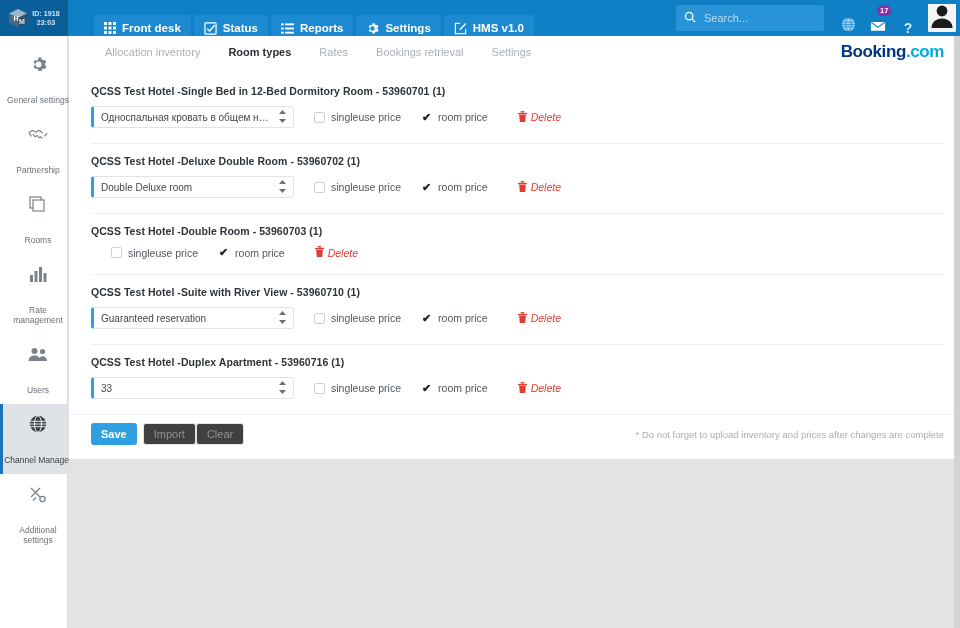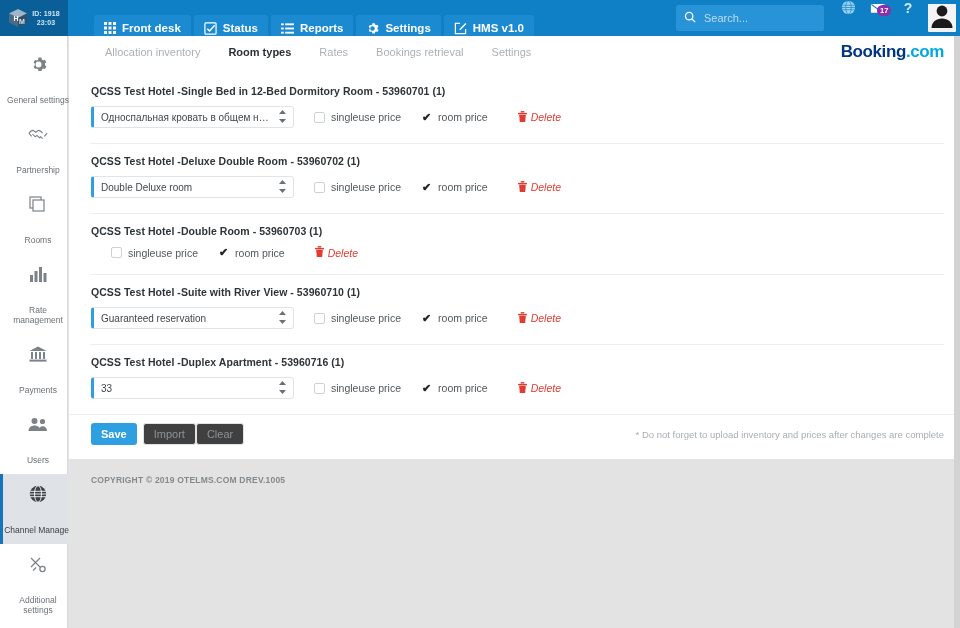--- a/index.html
+++ b/index.html
@@ -51,21 +51,21 @@
     width: 148px; height: 26px; background: #2893d6; border-radius: 2px;
     display: flex; align-items: center; gap: 6px; padding: 0 8px; margin-right: 8px;
   }
   .searchbox input {
     background: transparent; border: 0; outline: none;
     color: #ffffff; font-size: 11px; width: 110px;
     font-family: "Liberation Sans", sans-serif;
   }
   .searchbox input::placeholder { color: #bcddf2; }
   .ticon {
-    width: 28px; height: 36px; display: flex; align-items: flex-start; justify-content: center;
+    width: 28px; height: 36px; display: flex; align-items: flex-end; justify-content: center;
     position: relative; cursor: pointer;
   }
   .badge {
     position: absolute; top: 5px; left: 13px;
     background: #8a2fa8; color: #fff; font-size: 7.5px; font-weight: bold;
     border-radius: 8px; padding: 1px 3px; line-height: 9px; min-width: 13px; text-align: center;
   }
   .avatar {
     width: 28px; height: 28px; background: #f2f2f2; margin-left: 4px; margin-right: 4px;
     border-radius: 1px; display: flex; align-items: flex-end; justify-content: center;
@@ -342,33 +342,20 @@
         <rect x="0" y="9" width="3" height="7"></rect>
           <rect x="4.5" y="5" width="3" height="11"></rect>
         <rect x="9" y="1" width="3" height="15"></rect>
           <rect x="13.5" y="7" width="3" height="9"></rect>
       </svg>
     </span>
     <span class="label">Rate management</span>
   </div>
 
 
-  <div class="side-item">
-    <span class="side-icon">
-      <svg width="18" height="16" viewBox="0 0 18 16" fill="#7b8288">
-        <polygon points="9,0.5 17.5,5 0.5,5"></polygon>
-        <rect x="2" y="6" width="2" height="7"></rect>
-          <rect x="6" y="6" width="2" height="7"></rect>
-        <rect x="10" y="6" width="2" height="7"></rect>
-          <rect x="14" y="6" width="2" height="7"></rect>
-        <rect x="0.5" y="13.6" width="17" height="2"></rect>
-      </svg>
-    </span>
-    <span class="label">Payments</span>
-  </div>
 
   <div class="side-item">
     <span class="side-icon">
       <svg width="20" height="15" viewBox="0 0 20 15" fill="#7b8288">
         <circle cx="6.5" cy="4" r="3"></circle>
           <path d="M0.5 14c0-3.3 2.7-5.4 6-5.4S12.5 10.7 12.5 14z"></path>
         <circle cx="14.5" cy="4.5" r="2.6"></circle>
           <path d="M10.5 14c0-3 2.1-4.8 4.2-4.8S19 11 19 14z"></path>
       </svg>
     </span>
@@ -585,16 +572,15 @@
     </div>
 
     <div class="actions">
       <div class="btn btn-primary">Save</div>
       <div class="btn btn-ghost">Import</div>
       <div class="btn btn-ghost">Clear</div>
       <div class="note">* Do not forget to upload inventory and prices after changes are complete</div>
     </div>
   </div>
 
-  <div class="footer">COPYRIGHT © 2019 OTELMS.COM DREV.1005</div>
 </div>
 
 <div class="scrollbar"></div>
 
 </body></html>

